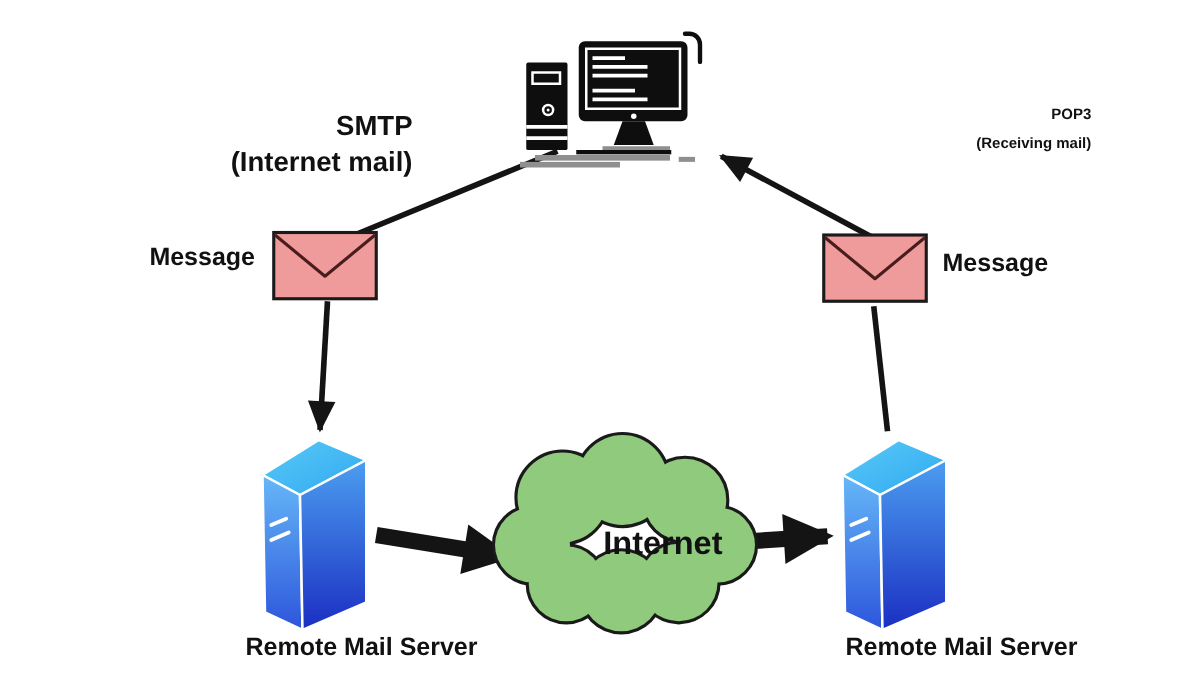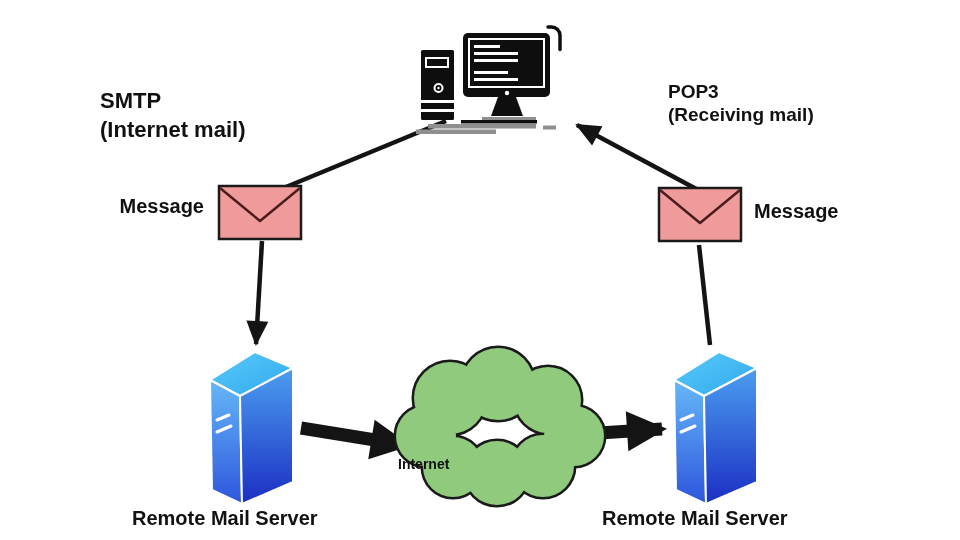--- a/index.html
+++ b/index.html
@@ -3,26 +3,26 @@
 <meta charset="utf-8">
 <style>
   html,body { margin:0; padding:0; }
   body { font-family:"Liberation Sans", sans-serif; background:var(--background,#fff); }
   .canvas {
     position:relative; width:960px; height:540px; overflow:hidden;
     background:var(--background,#fff); color:var(--text,#111);
   }
   .canvas svg { position:absolute; left:0; top:0; }
   .lbl { position:absolute; font-weight:bold; color:var(--text,#111); white-space:nowrap; }
-  .lbl.center { text-align:left; white-space:normal; }
+  .lbl.center { text-align:right; white-space:normal; }
   .smtp   { left:100px; top:86px;  width:230px; font-size:22px; line-height:29px; }
-  .pop3   { left:668px; top:80px;  width:205px; font-size:19px; line-height:23px; }
+  .pop3   { left:668px; top:80px;  width:205px; font-size:12px; line-height:23px; }
   .msgL   { left:92px;  top:195px; width:112px; font-size:20px; text-align:right; }
   .msgR   { left:754px; top:200px; width:130px; font-size:20px; text-align:left; }
-  .inet   { left:398px; top:419px; width:164px; font-size:14px;margin-top:37px; }
+  .inet   { left:414px; top:419px; width:164px; font-size:26px; }
   .srvL   { left:132px; top:507px; width:250px; font-size:20px; }
   .srvR   { left:602px; top:507px; width:260px; font-size:20px; }
 
   .edge        { stroke:var(--line,#141414); fill:none; }
   .edge.thin   { stroke-width:4.5; }
   .edge.thick  { stroke-width:13; }
   .arrowhead   { fill:var(--line,#141414); }
 
   .env-rect { fill:var(--envelope-fill,#F09B9B); stroke:#1a1a1a; stroke-width:2.5; }
   .env-flap { fill:none; stroke:var(--envelope-flap,#4A1D1D); stroke-width:2.5; stroke-linejoin:round; }

